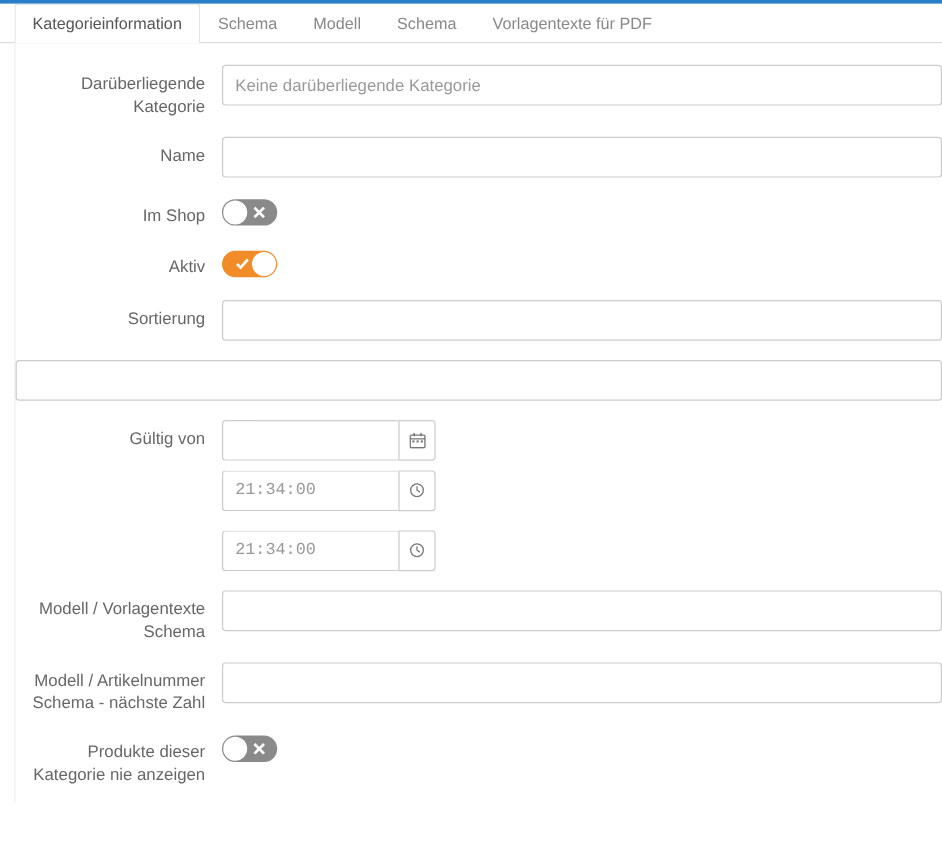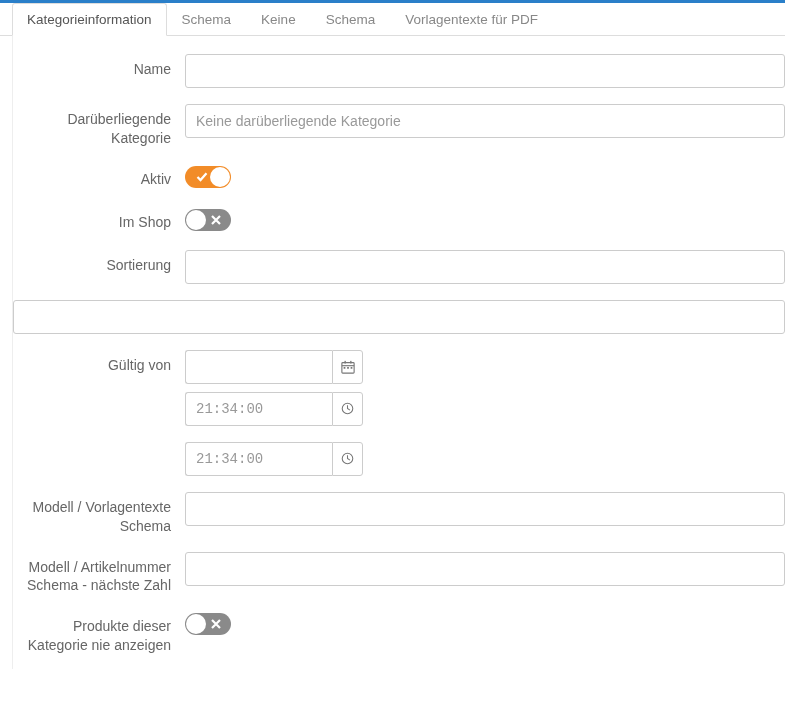--- a/index.html
+++ b/index.html
@@ -60,65 +60,65 @@
 </style>
 </head>
 <body>
 
 <div class="page">
   <div class="topbar"></div>
 
   <div class="tabs">
     <div class="tab active">Kategorieinformation</div>
     <div class="tab">Schema</div>
-    <div class="tab">Keine</div>
+    <div class="tab">Modell</div>
     <div class="tab">Schema</div>
     <div class="tab">Vorlagentexte für PDF</div>
   </div>
 
   <div class="form-area">
 
     <div class="row">
+      <div class="lbl">Darüberliegende Kategorie</div>
+      <div class="ctl">
+        <input class="text" type="text" placeholder="Keine darüberliegende Kategorie" style="">
+      </div>
+    </div>
+
+    <div class="row">
       <div class="lbl">Name</div>
       <div class="ctl">
         <input class="text" type="text" value="" style="">
-      </div>
-    </div>
-
-    <div class="row">
-      <div class="lbl">Darüberliegende Kategorie</div>
-      <div class="ctl">
-        <input class="text" type="text" placeholder="Keine darüberliegende Kategorie" style="">
-      </div>
-    </div>
-
-    <div class="row">
-      <div class="lbl">Aktiv</div>
-      <div class="ctl">
-        <div class="toggle on">
-          <span class="track-icon">
-            <svg class="check-icon" viewBox="0 0 16 16" fill="none" stroke="#fff" stroke-width="3">
-                <path d="M2 8 L6 12 L14 3"></path>
-              </svg>
-          </span>
-          <span class="knob"></span>
-        </div>
       </div>
     </div>
 
     <div class="row">
       <div class="lbl">Im Shop</div>
       <div class="ctl">
         <div class="toggle">
           <span class="knob"></span>
           <span class="track-icon">
             <svg class="x-icon" viewBox="0 0 10 10" stroke="#fff" stroke-width="2.2">
                 <path d="M1 1 L9 9 M9 1 L1 9"></path>
               </svg>
           </span>
+        </div>
+      </div>
+    </div>
+
+    <div class="row">
+      <div class="lbl">Aktiv</div>
+      <div class="ctl">
+        <div class="toggle on">
+          <span class="track-icon">
+            <svg class="check-icon" viewBox="0 0 16 16" fill="none" stroke="#fff" stroke-width="3">
+                <path d="M2 8 L6 12 L14 3"></path>
+              </svg>
+          </span>
+          <span class="knob"></span>
         </div>
       </div>
     </div>
 
     <div class="row">
       <div class="lbl">Sortierung</div>
       <div class="ctl">
         <input class="text" type="text" value="" style="">
       </div>
     </div>

